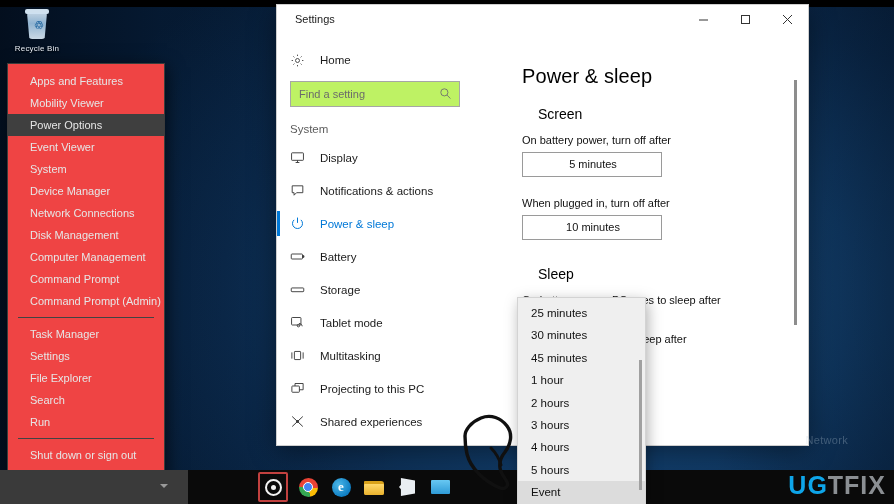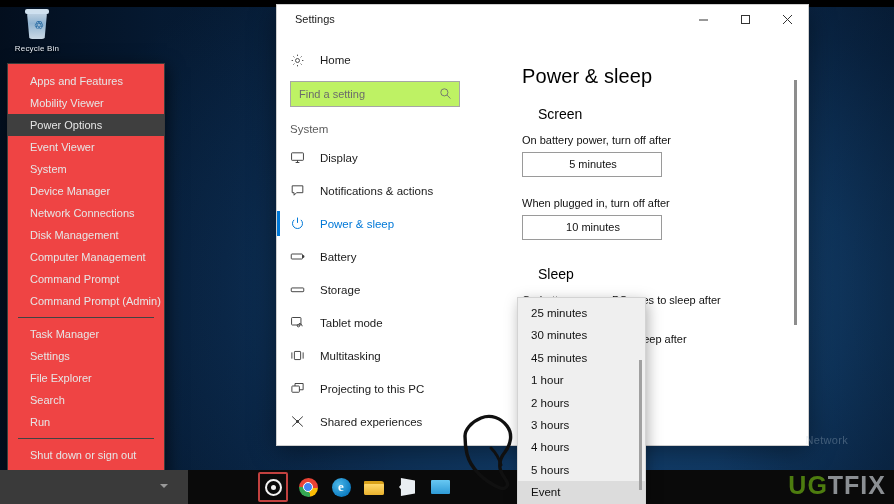--- a/index.html
+++ b/index.html
@@ -163,21 +163,21 @@
   .store{width:16px;height:18px;background:#e9eef2;
     clip-path:polygon(12% 0,100% 14%,100% 86%,12% 100%,12% 62%,0 50%,12% 38%);}
   .bluewin{width:19px;height:14px;background:linear-gradient(180deg,#68c8f2,#2e9ad6);border-radius:1px;}
   .tb-tray{position:absolute;right:8px;top:0;height:34px;}
 
   .ugetfix{
     position:absolute;right:8px;bottom:4px;z-index:70;
     font-size:25px;font-weight:bold;letter-spacing:1px;
     font-family:"Liberation Sans",sans-serif;
   }
-  .ugetfix .a{color:#4d7c0f;}
+  .ugetfix .a{color:#0ea5e9;}
   .ugetfix .b{color:#8b8f93;}
   .win-wm{
     position:absolute;right:46px;bottom:58px;color:rgba(190,205,220,.30);
     font-size:11px;letter-spacing:.3px;
   }
 </style>
 </head>
 <body>
 
 <div id="screen">

